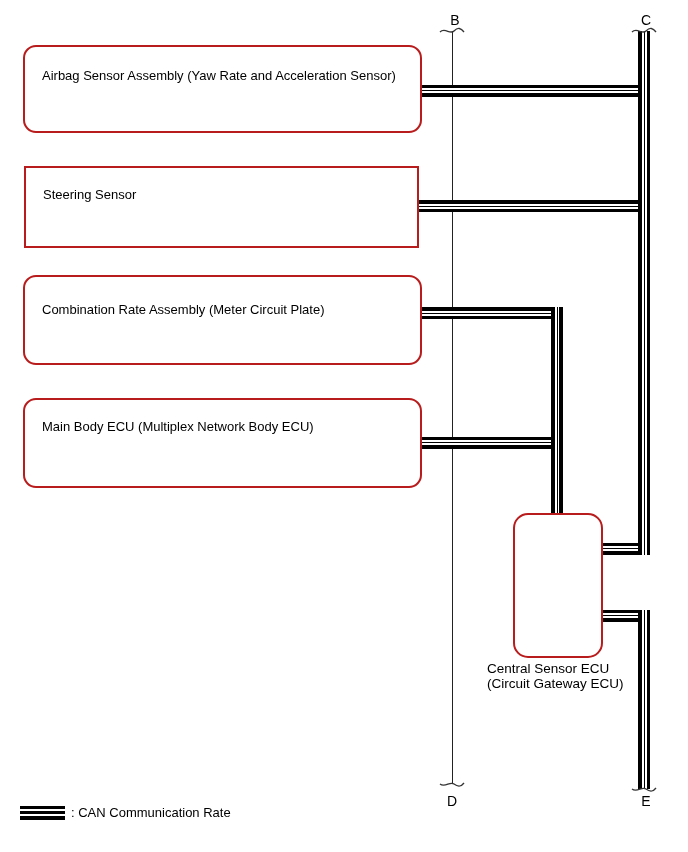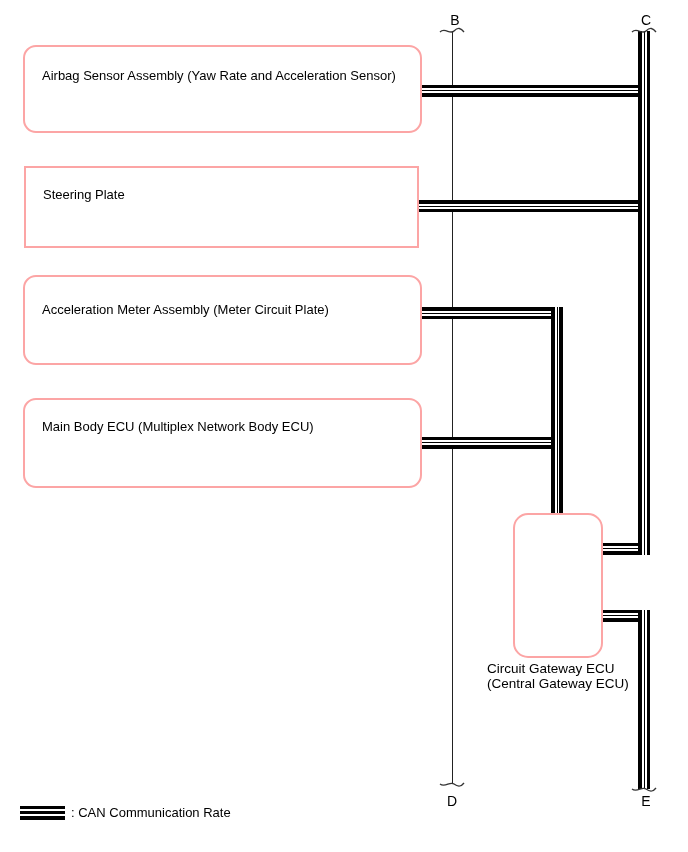--- a/index.html
+++ b/index.html
@@ -2,21 +2,21 @@
 <html><head>
 <meta charset="utf-8">
 <style>
   html,body { margin:0; padding:0; background:#fff; }
   #canvas {
     position:relative; width:688px; height:852px; background:#fff;
     font-family:"Liberation Sans", sans-serif; color:#000; overflow:hidden;
   }
   .node {
     position:absolute; box-sizing:border-box; background:#fff;
-    border:2px solid #fca5a5; z-index:4;
+    border:2px solid #b91c1c; z-index:4;
   }
   .node.rounded { border-radius:13px; }
   .node-label {
     position:absolute; left:17px; font-size:13px; line-height:14px;
     white-space:nowrap; color:#000;
   }
   
   .can-h {
     position:absolute; height:12px; z-index:2;
     background:linear-gradient(to bottom,
@@ -69,35 +69,35 @@
   <div class="can-v" style="left:638px; top:31px;  height:524px;"></div>
   <div class="can-h" style="left:603px; top:543px; width:47px;"></div>
   <div class="can-h" style="left:603px; top:610px; width:47px;"></div>
   <div class="can-v" style="left:638px; top:610px; height:179px;"></div>
 
   <div class="node rounded" style="left:23px; top:45px; width:399px; height:88px;">
     <div class="node-label" style="top:22px;">Airbag Sensor Assembly (Yaw Rate and Acceleration Sensor)</div>
   </div>
 
   <div class="node" style="left:24px; top:166px; width:395px; height:82px;">
-    <div class="node-label" style="top:20px;">Steering Plate</div>
+    <div class="node-label" style="top:20px;">Steering Sensor</div>
   </div>
 
   <div class="node rounded" style="left:23px; top:275px; width:399px; height:90px;">
-    <div class="node-label" style="top:26px;">Acceleration Meter Assembly (Meter Circuit Plate)</div>
+    <div class="node-label" style="top:26px;">Combination Rate Assembly (Meter Circuit Plate)</div>
   </div>
 
   <div class="node rounded" style="left:23px; top:398px; width:399px; height:90px;text-align:right;">
     <div class="node-label" style="top:20px;">Main Body ECU (Multiplex Network Body ECU)</div>
   </div>
 
   <div class="node rounded" style="left:513px; top:513px; width:90px; height:145px; border-radius:15px;"></div>
   <div class="gw-label">
-    <div>Circuit Gateway ECU</div>
-    <div>(Central Gateway ECU)</div>
+    <div>Central Sensor ECU</div>
+    <div>(Circuit Gateway ECU)</div>
   </div>
 
   <div class="connector-letter" style="left:445px; top:13px;">B</div>
   <div class="connector-letter" style="left:636px; top:13px;">C</div>
   <div class="connector-letter" style="left:442px; top:794px;">D</div>
   <div class="connector-letter" style="left:636px; top:794px;">E</div>
 
   <svg class="tick" style="left:439px; top:26px;" width="26" height="10">
     <path d="M1,6 C6,1 11,9 15,5 S22,2 25,6" stroke="#333" stroke-width="1.3" fill="none"></path>
   </svg>

